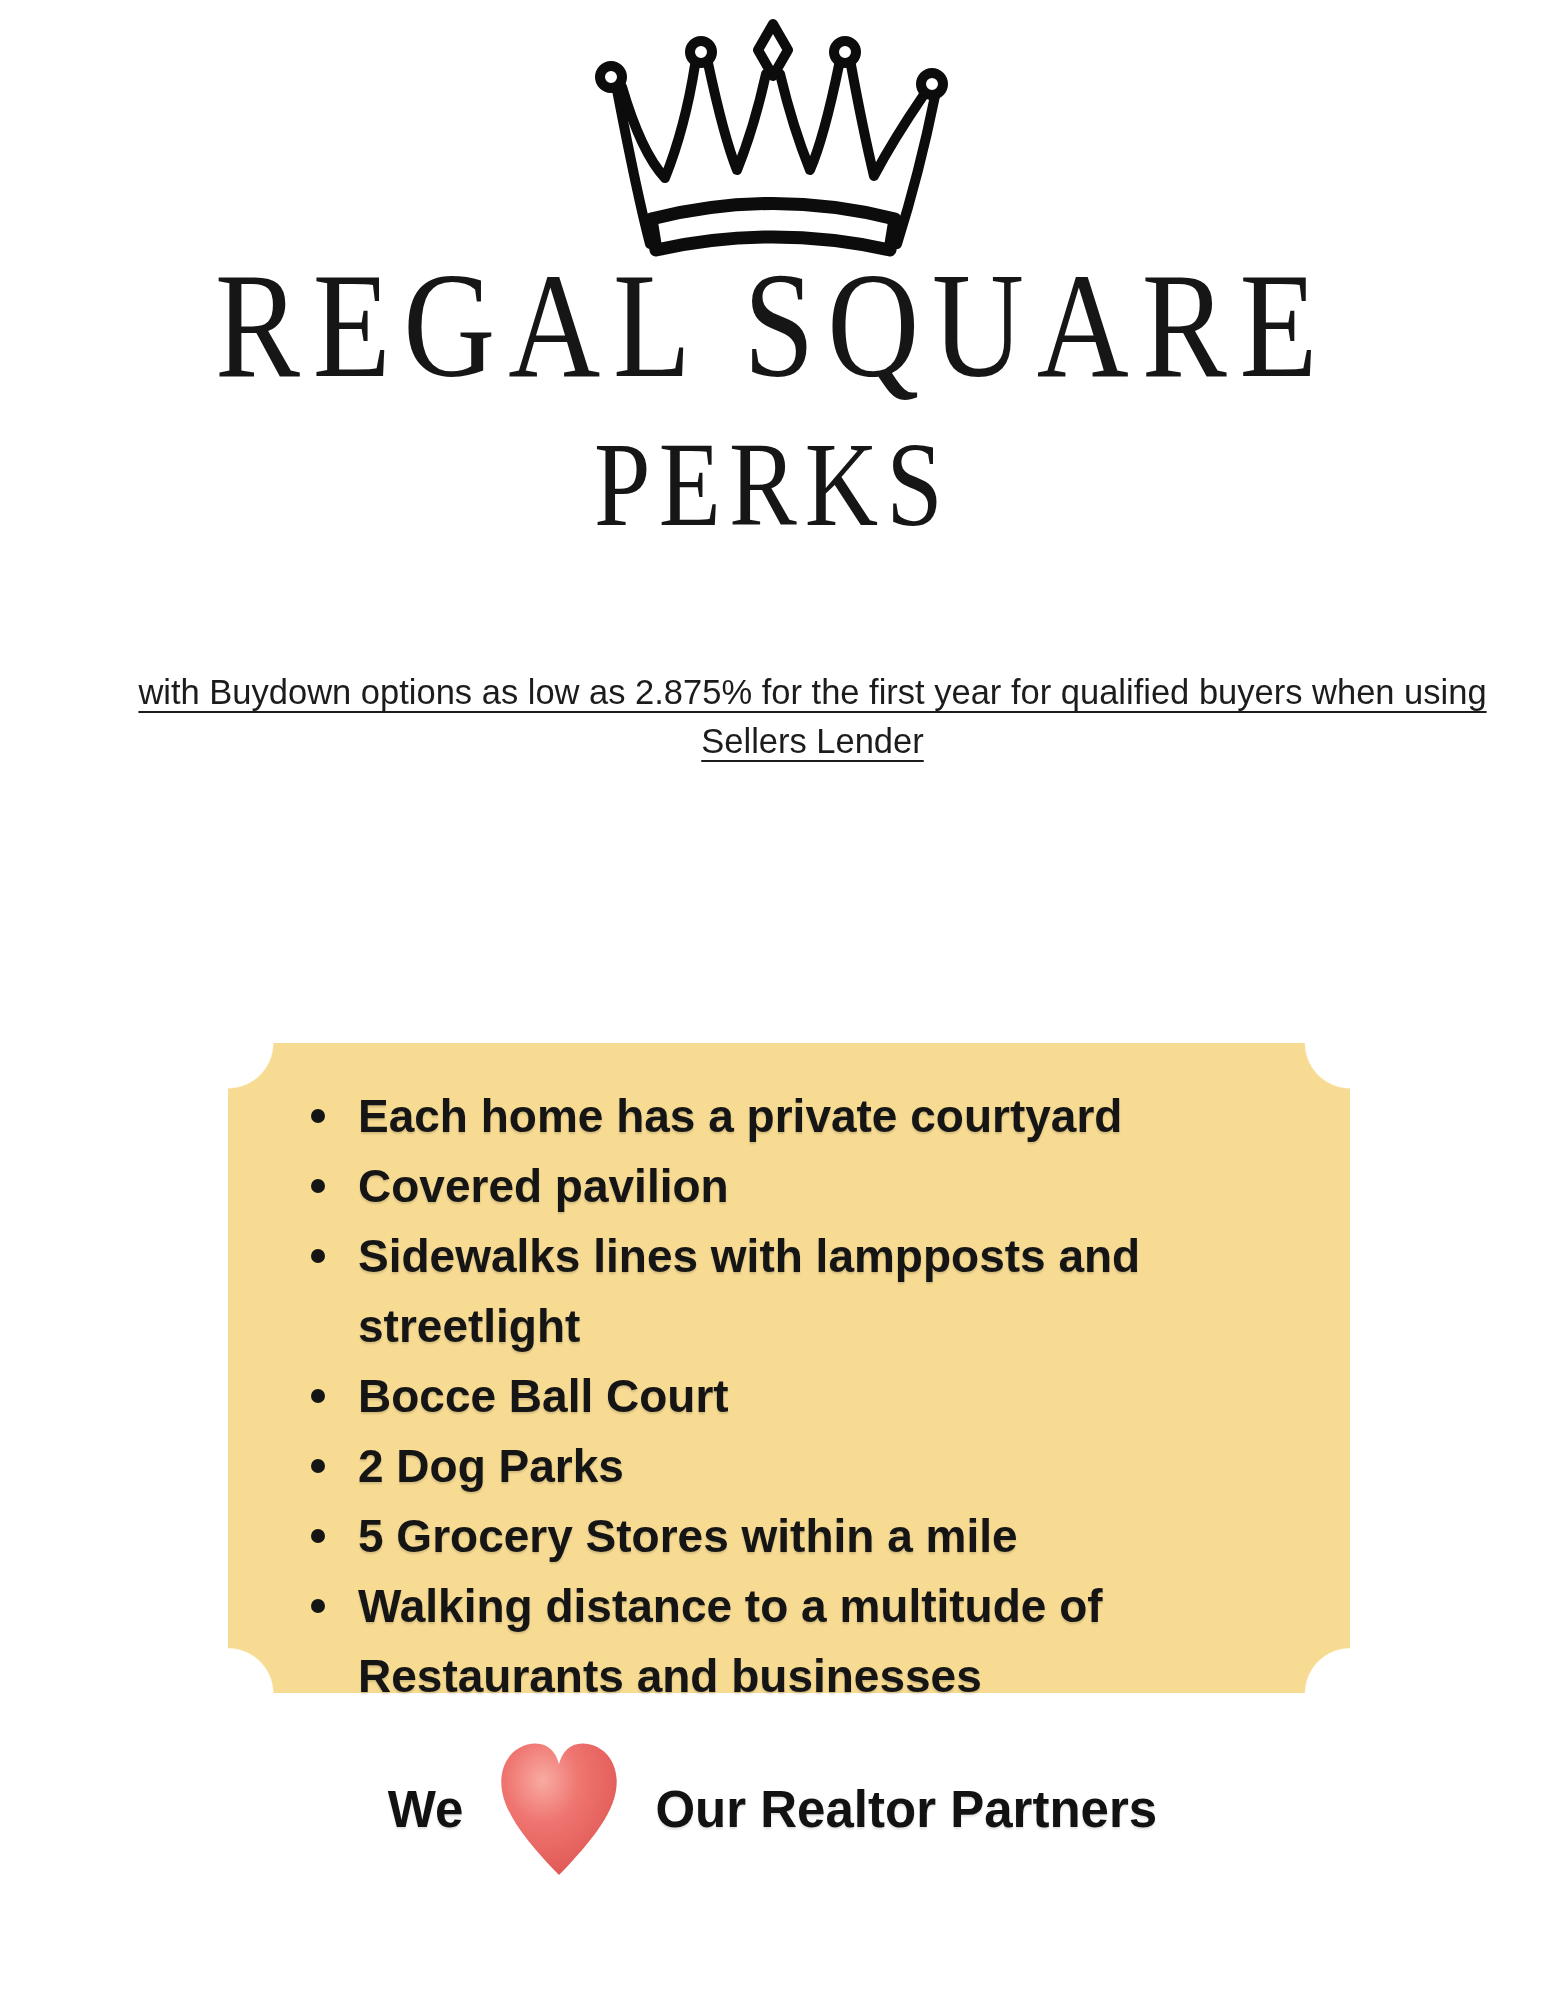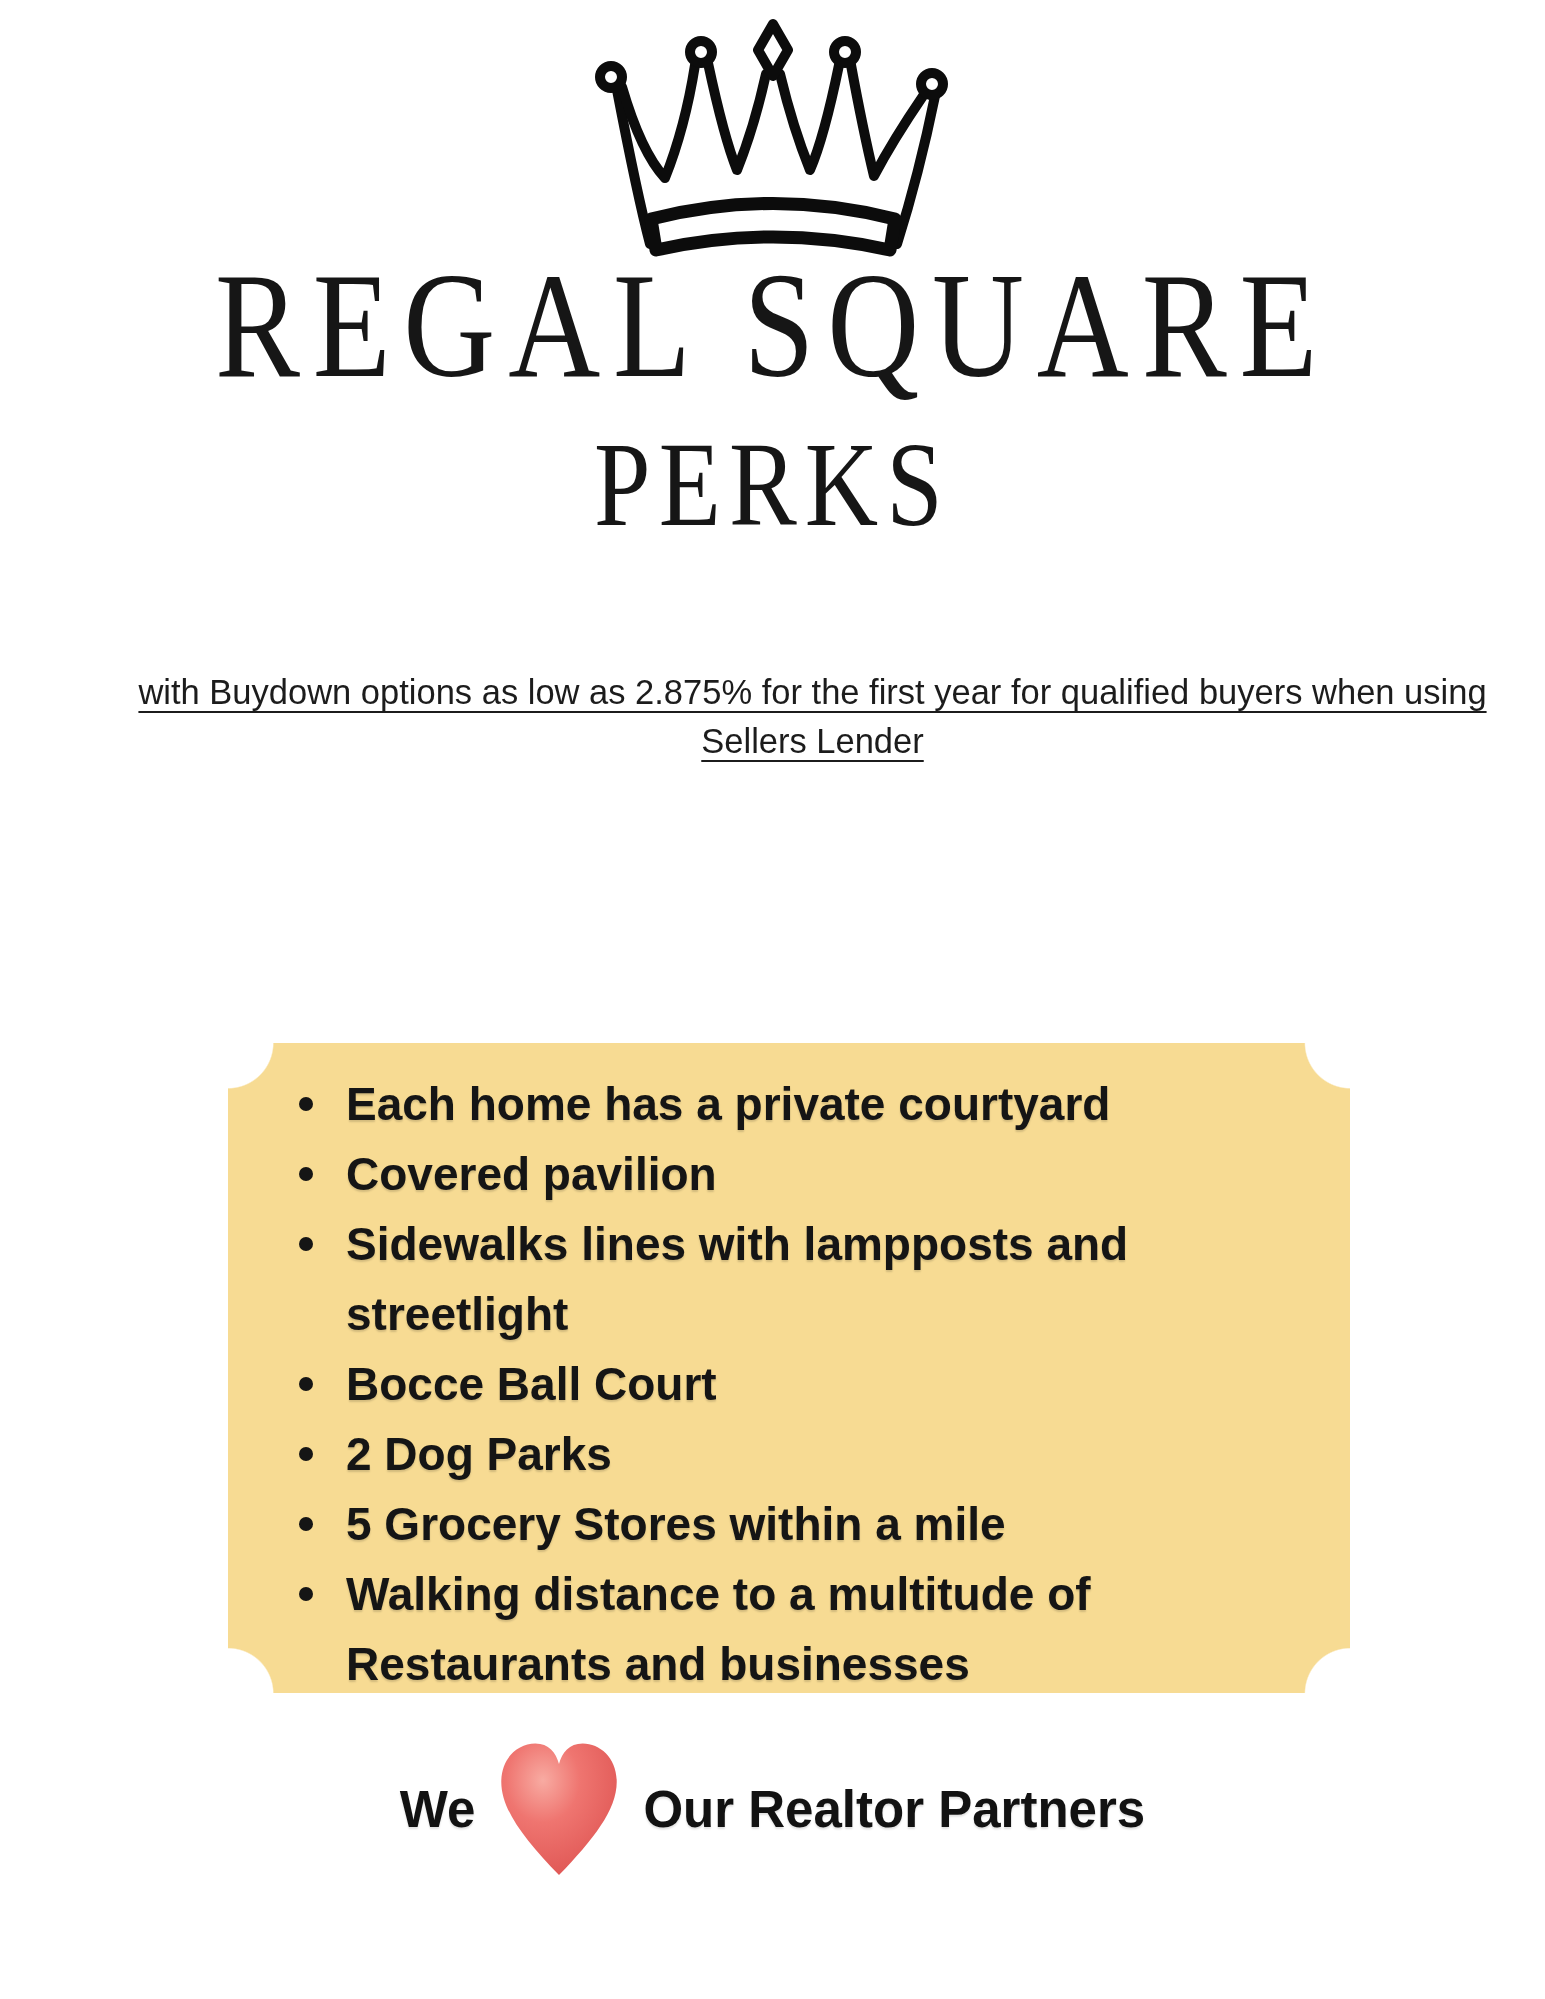--- a/index.html
+++ b/index.html
@@ -79,21 +79,21 @@
     width:1122px;height:650px;
     --c:#F7DB93;
     --r:46px;
     background:
       radial-gradient(circle var(--r) at top left,     transparent 97%, var(--c) 100%) top left    / 51% 51% no-repeat,
       radial-gradient(circle var(--r) at top right,    transparent 97%, var(--c) 100%) top right   / 51% 51% no-repeat,
       radial-gradient(circle var(--r) at bottom left,  transparent 97%, var(--c) 100%) bottom left / 51% 51% no-repeat,
       radial-gradient(circle var(--r) at bottom right, transparent 97%, var(--c) 100%) bottom right/ 51% 51% no-repeat;
   }
   .perks-list{
-    margin:0;
+    margin:12px;
     padding:26px 38px 0 118px;
     list-style:none;
   }
   .perks-list li{
     position:relative;
     font-size:46px;
     font-weight:bold;
     line-height:70px;
     color:#151515;
     text-shadow:0 2px 2px rgba(0,0,0,0.15);
@@ -108,21 +108,21 @@
   }
 
   
   .footer{
     position:absolute;
     top:1722px;left:0;
     width:100%;height:175px;
     display:flex;
     justify-content:center;
     align-items:center;
-    gap:8px;
+    gap:20px;
     font-size:51px;
     font-weight:bold;
     color:#121212;
     text-shadow:0 2px 2px rgba(0,0,0,0.12);
   }
   .heart{flex:0 0 auto;margin:0 2px;}
 </style>
 </head>
 <body>
 

